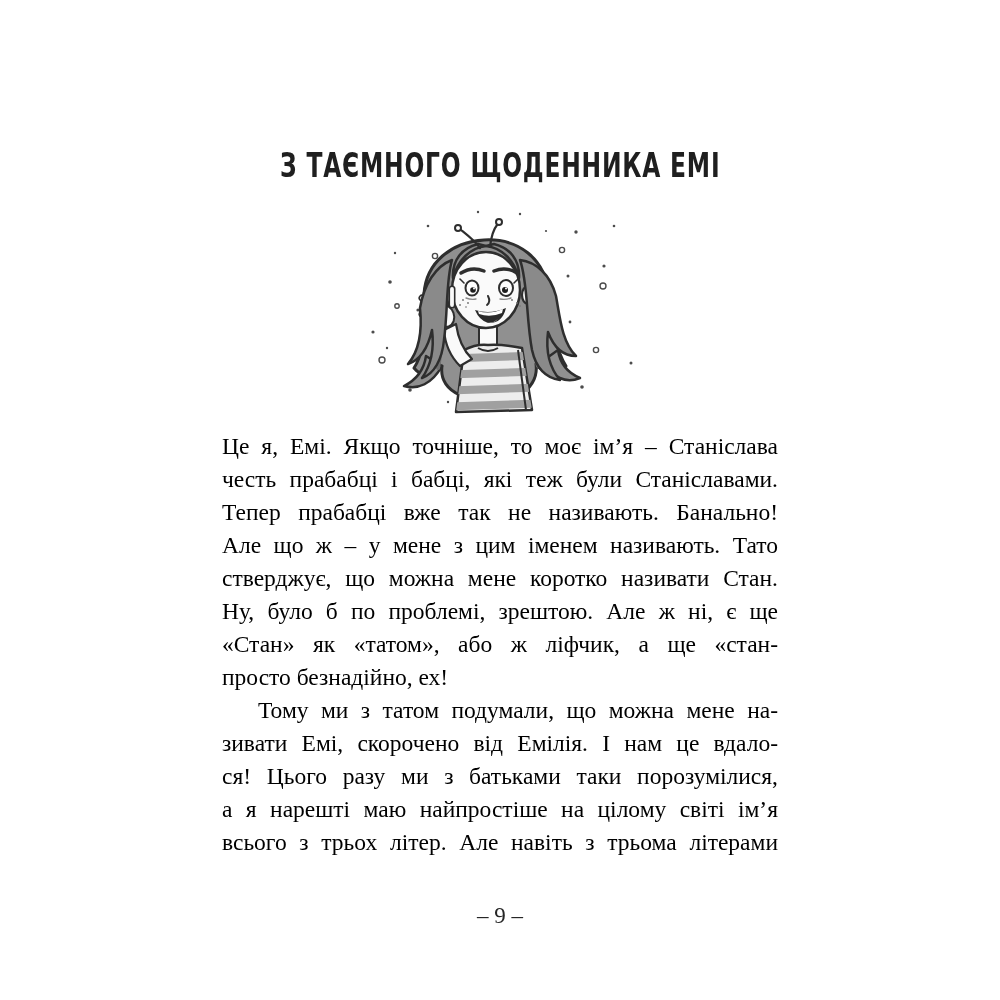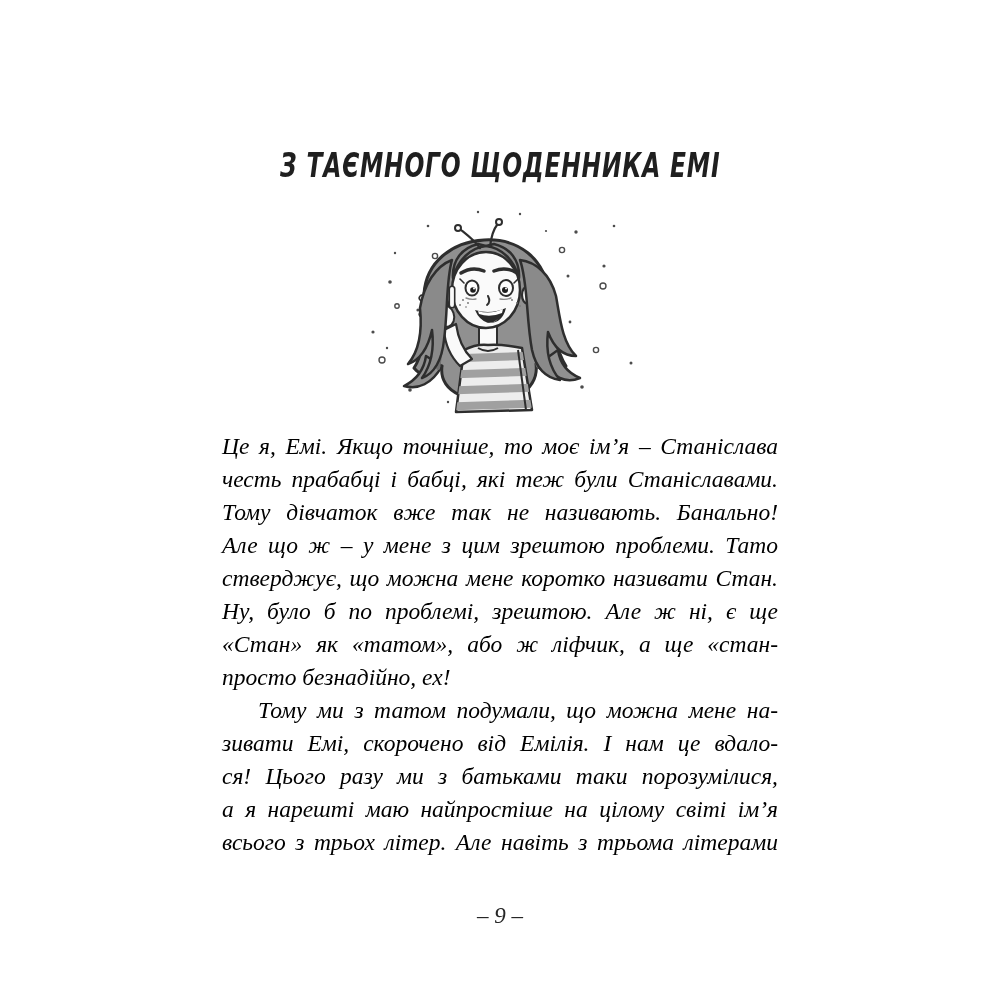--- a/index.html
+++ b/index.html
@@ -8,21 +8,20 @@
     background: #ffffff;
   }
   .page {
     position: relative;
     width: 1000px;
     height: 1000px;
     background: #ffffff;
     color: #2b2b2b;
     font-family: "Liberation Serif", serif;
     overflow: hidden;
-    font-style: italic;
   }
   .chapter-title {
     position: absolute;
     top: 146px;
     left: 0;
     width: 1000px;
     margin: 0;
     text-align: center;
     font-family: "DejaVu Sans", sans-serif;
     font-weight: bold;
@@ -215,22 +214,22 @@
         <path d="M130,49 C131,40 133,32 137,27"></path>
         <circle cx="139" cy="24" r="3" stroke-width="2"></circle>
       </g>
 
     </svg>
   </div>
 
   <div class="body-text" id="body-text">
       <div class="line">Це я, Емі. Якщо точніше, то моє ім’я – Станіслава</div>
       <div class="line">честь прабабці і бабці, які теж були Станіславами.</div>
-      <div class="line">Тому дівчаток вже так не називають. Банально!</div>
-      <div class="line">Але що ж – у мене з цим зрештою проблеми. Тато</div>
+      <div class="line">Тепер прабабці вже так не називають. Банально!</div>
+      <div class="line">Але що ж – у мене з цим іменем називають. Тато</div>
       <div class="line">стверджує, що можна мене коротко називати Стан.</div>
       <div class="line">Ну, було б по проблемі, зрештою. Але ж ні, є ще</div>
       <div class="line">«Стан» як «татом», або ж ліфчик, а ще «стан-</div>
       <div class="line end">просто безнадійно, ех!</div>
       <div class="line indent">Тому ми з татом подумали, що можна мене на-</div>
       <div class="line">зивати Емі, скорочено від Емілія. І нам це вдало-</div>
       <div class="line">ся! Цього разу ми з батьками таки порозумілися,</div>
       <div class="line">а я нарешті маю найпростіше на цілому світі ім’я</div>
       <div class="line">всього з трьох літер. Але навіть з трьома літерами</div>
     </div>

